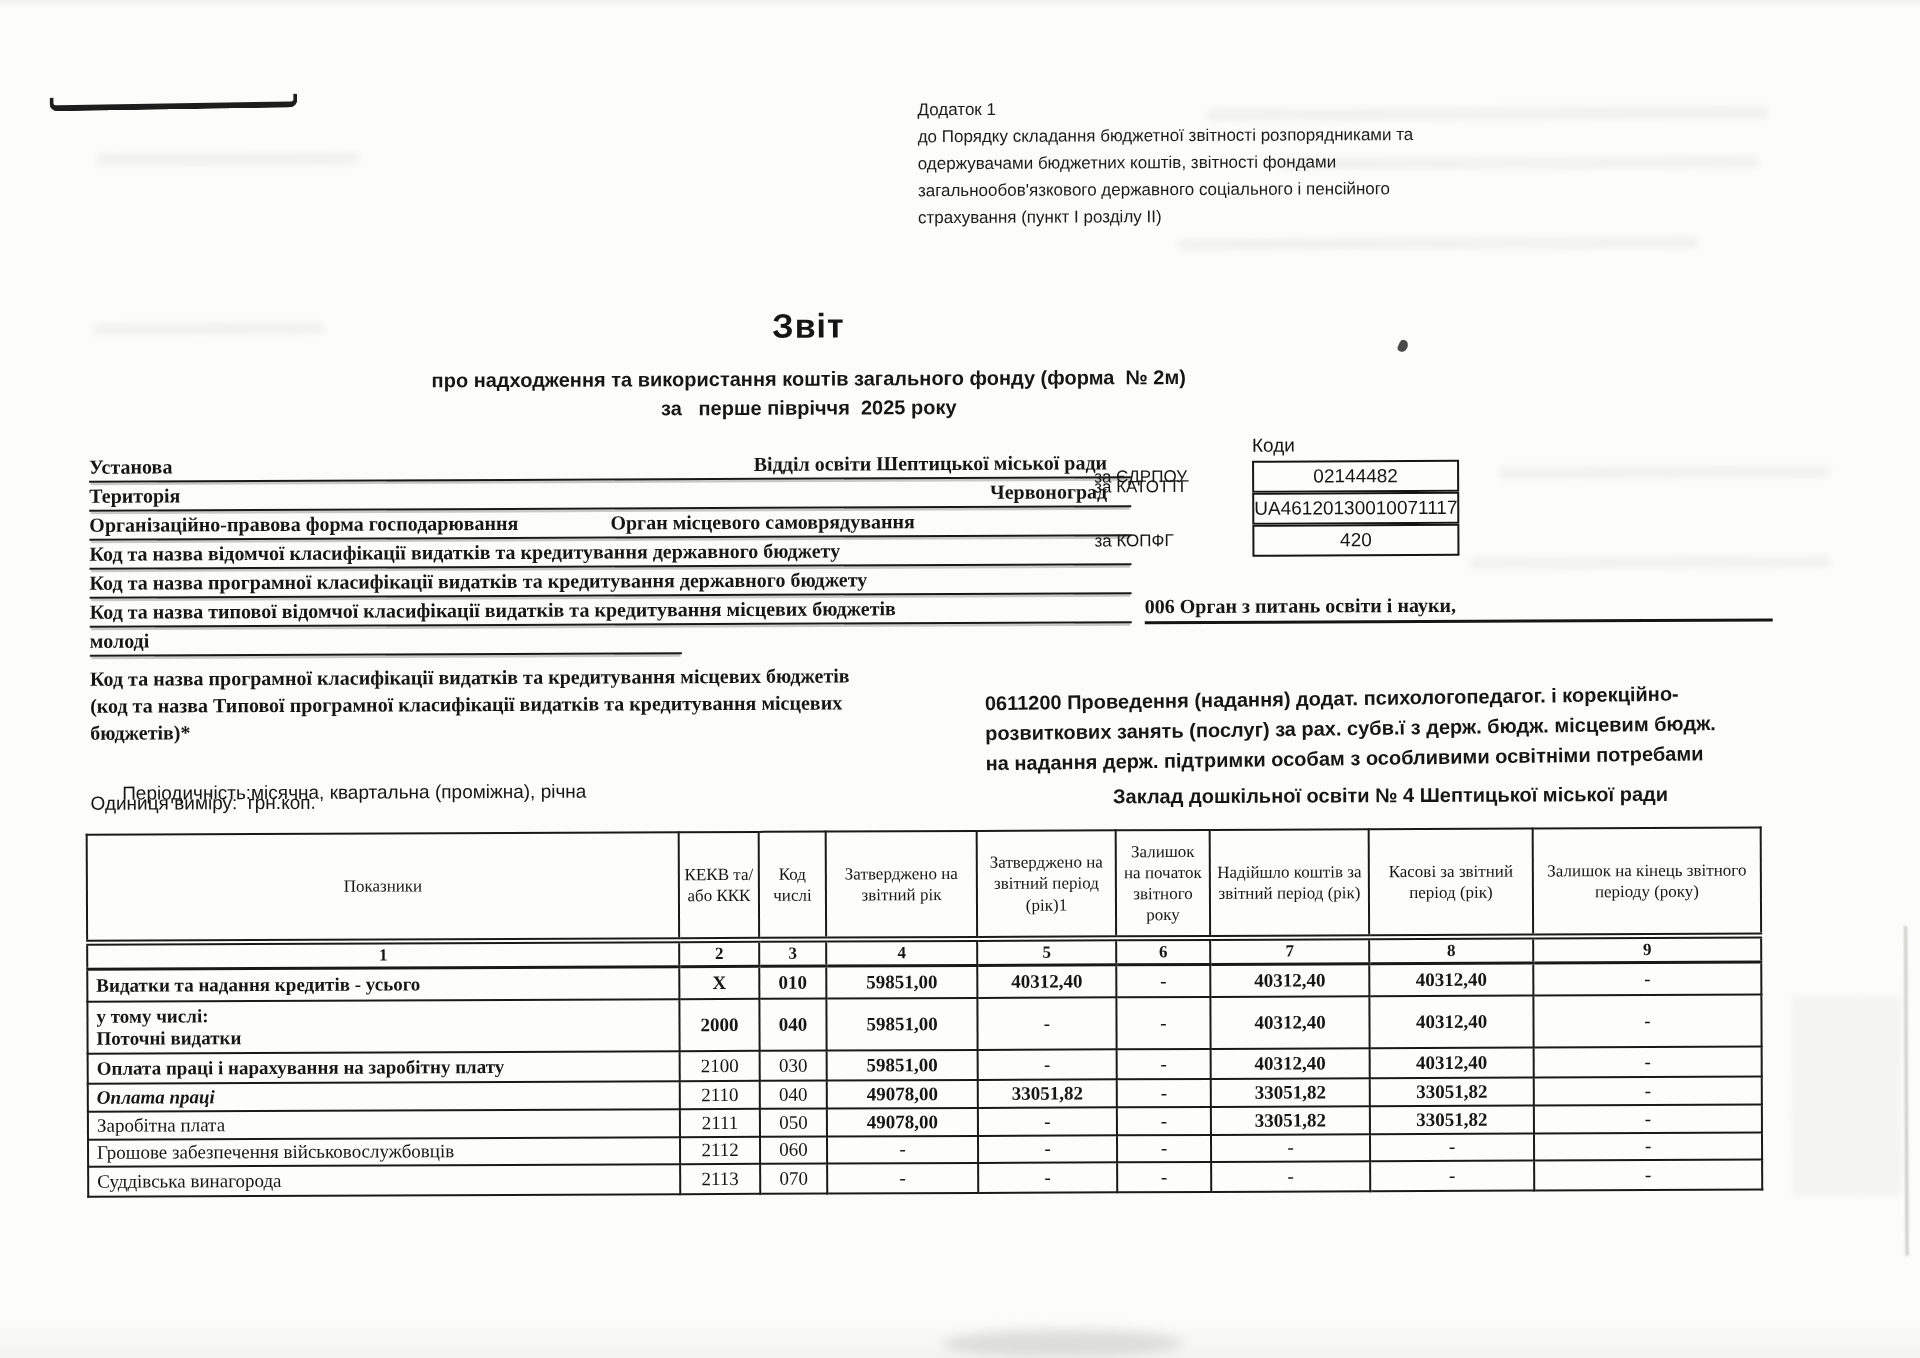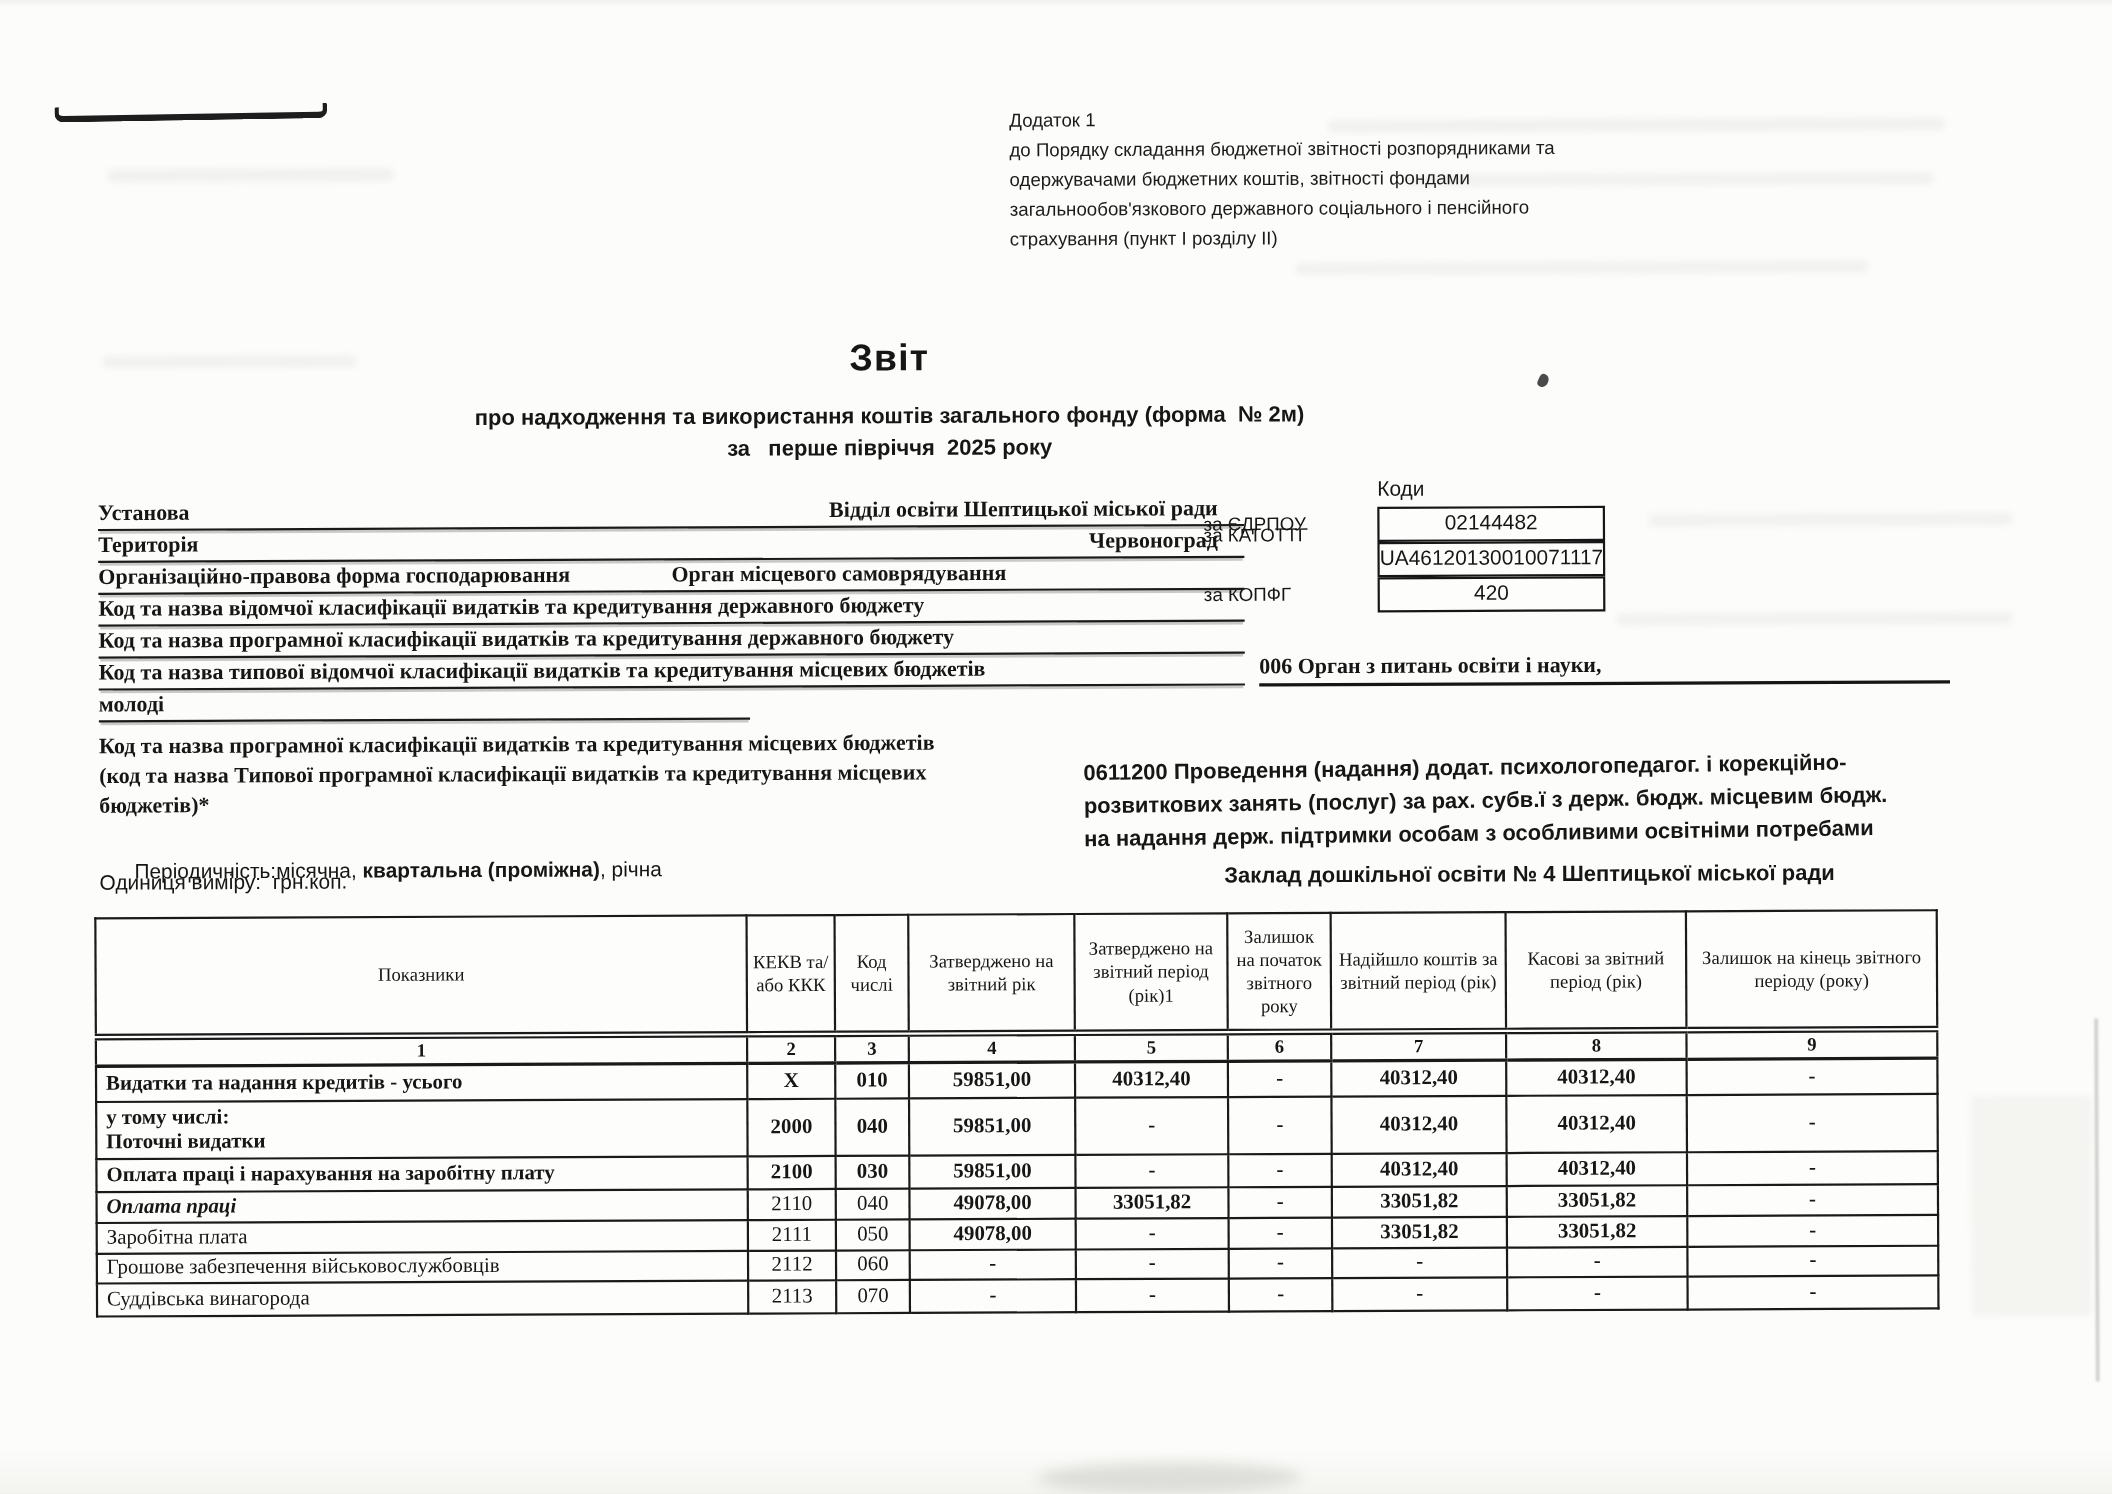--- a/index.html
+++ b/index.html
@@ -69,21 +69,21 @@
   table.report tbody td { font-size:19px; }
   table.report tbody td.val { font-weight:700; }
   table.report tbody td.ind { text-align:left; padding-left:8px; }
   tbody tr:nth-child(1){height:32px} tbody tr:nth-child(2){height:52px}
   tbody tr:nth-child(3){height:30px} tbody tr:nth-child(4){height:28px}
   tbody tr:nth-child(5){height:28px} tbody tr:nth-child(6){height:27px}
   tbody tr:nth-child(7){height:30px}
   tr.bc td.ind { text-align:center; font-weight:700; }
   tr.bc td.kekv, tr.bc td.code { font-weight:700; }
   tr.bl td.ind { font-weight:700; }
-  tr.bl td.kekv, tr.bl td.code { font-weight:700; }
+  tr.bl td.kekv, tr.bl td.code { font-weight:400; }
   tr.it td.ind { font-weight:700; font-style:italic; }
   tr.it td.kekv { }
   tr.pl td.ind { padding-left:26px; }
   tr.pl2 td.ind { padding-left:14px; }
   .ind .l2 { display:block; }
 </style>
 </head>
 <body>
 
 <div class="page">
@@ -158,21 +158,21 @@
       <div>бюджетів)*</div>
     </div>
 
     <div class="budget-block sans">
       <div>0611200 Проведення (надання) додат. психологопедагог. і корекційно-</div>
       <div>розвиткових занять (послуг) за рах. субв.ї з держ. бюдж. місцевим бюдж.</div>
       <div>на надання держ. підтримки особам з особливими освітніми потребами</div>
     </div>
 
     <div class="periodicity sans pre">
-      <span>Періодичність:місячна, </span><span style="font-weight:700">квартальна (проміжна)</span><span>, річна</span>
+      <span>Періодичність:місячна, </span><span style="font-weight:400">квартальна (проміжна)</span><span>, річна</span>
     </div>
     <div class="unit-line sans pre">Одиниця виміру:  грн.коп.</div>
     <div class="institution2 sans">Заклад дошкільної освіти № 4 Шептицької міської ради</div>
 
     <div class="tblwrap">
       <table class="report">
         <colgroup>
           <col style="width:592px">
             <col style="width:80px">
             <col style="width:67px">

